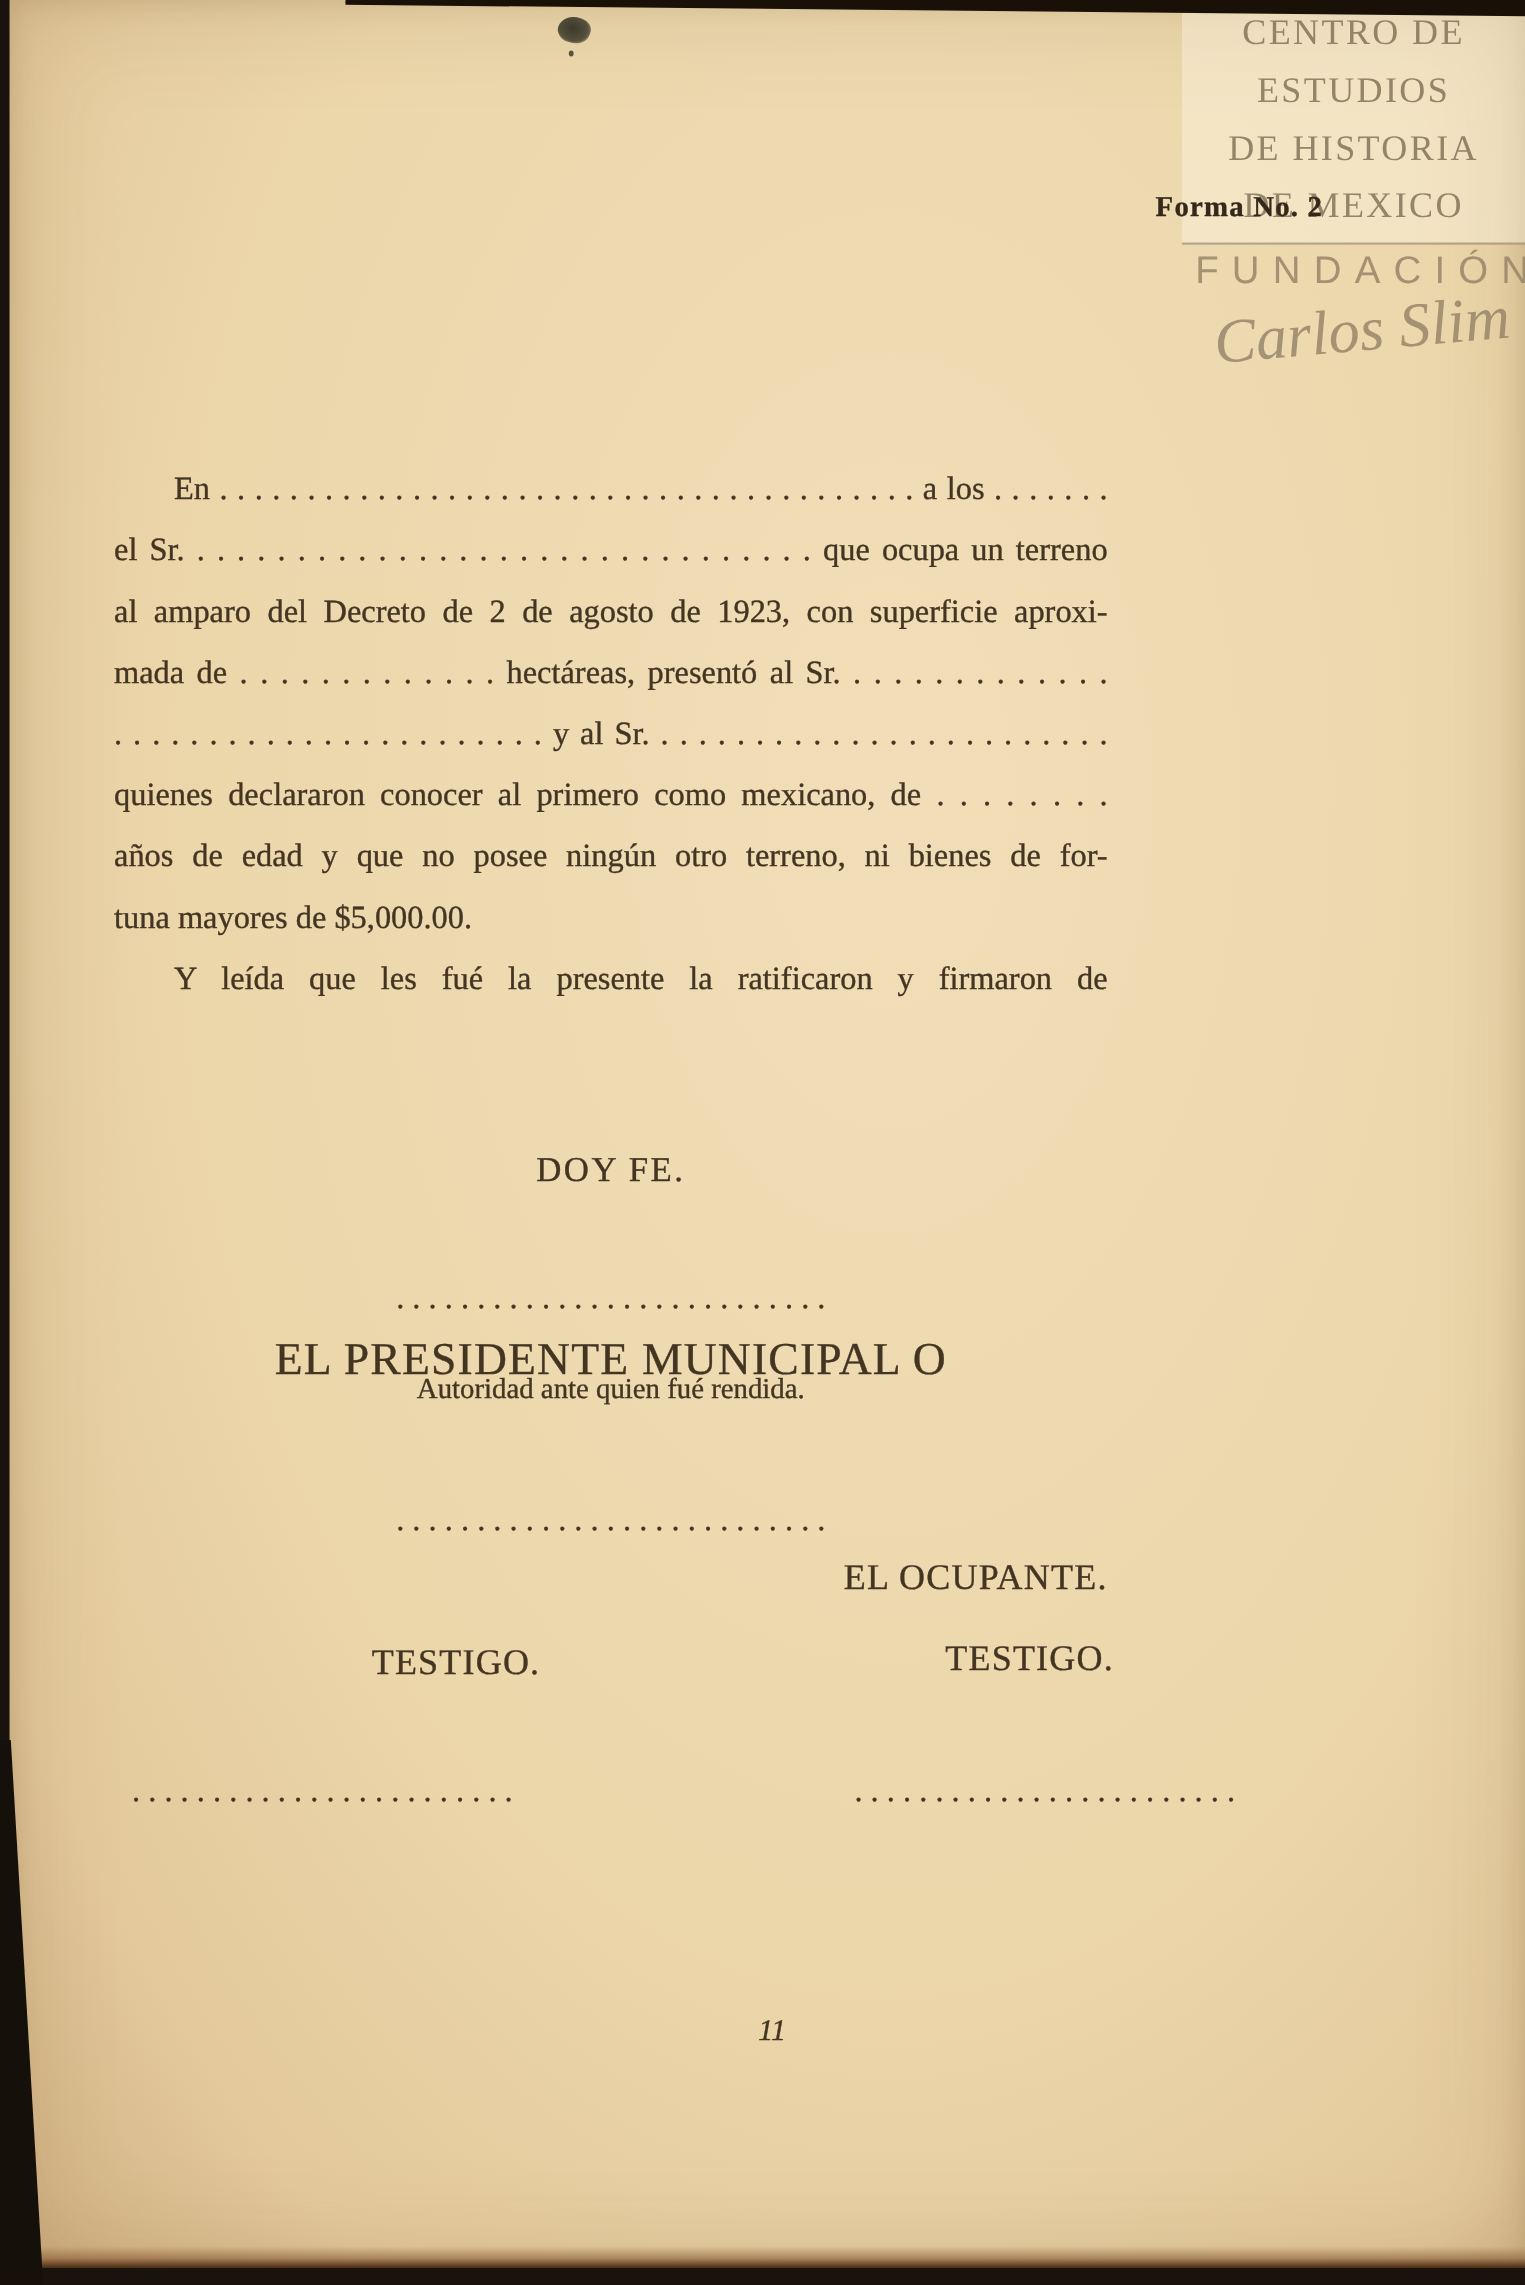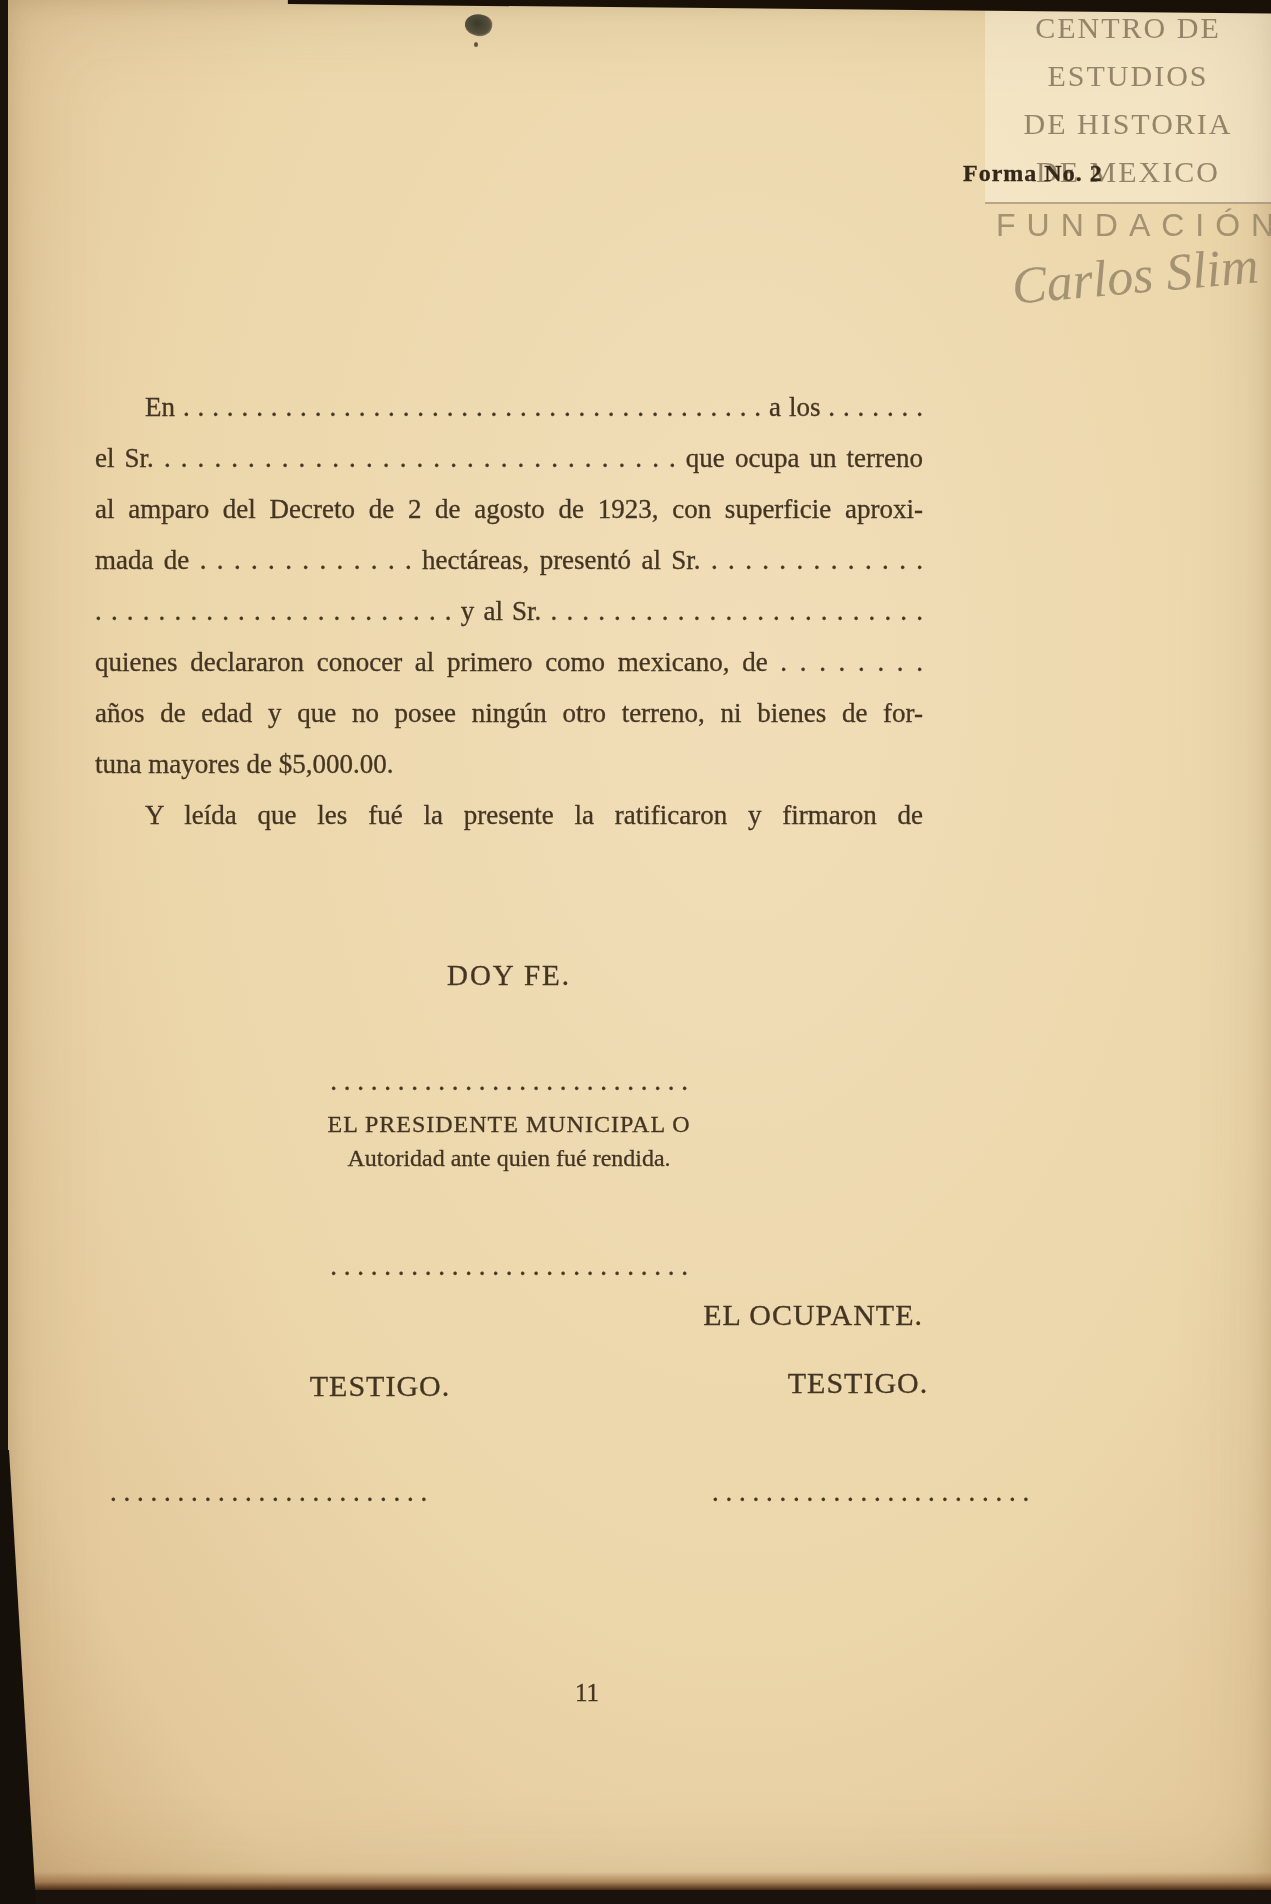--- a/index.html
+++ b/index.html
@@ -93,21 +93,21 @@
     font-size:29px;letter-spacing:2px;z-index:5;
   }
   .dotline{
     position:absolute;left:95px;width:828px;text-align:center;
     font-size:27px;z-index:5;white-space:nowrap;
   }
   .dot1{top:1066px;}
   .dot2{top:1251px;}
   .presidente1{
     position:absolute;left:95px;top:1111px;width:828px;text-align:center;
-    font-size:24px;letter-spacing:1px;z-index:5;
+    font-size:38px;letter-spacing:1px;z-index:5;
   }
   .presidente2{
     position:absolute;left:95px;top:1145px;width:828px;text-align:center;
     font-size:24px;z-index:5;
   }
   .ocupante{
     position:absolute;left:95px;top:1298px;width:828px;text-align:right;
     font-size:30px;letter-spacing:1px;z-index:5;
   }
   .testigo-left{
@@ -117,22 +117,22 @@
   .testigo-right{
     position:absolute;left:708px;top:1366px;width:300px;text-align:center;
     font-size:30px;letter-spacing:1px;z-index:5;
   }
   .sigdots{
     position:absolute;top:1477px;font-size:27px;z-index:5;white-space:nowrap;overflow:hidden;
   }
   .sigdots.left{left:110px;width:345px;}
   .sigdots.right{left:712px;width:340px;}
   .pagenum{
-    position:absolute;left:575px;top:1679px;width:80px;text-align:left;
-    font-size:25px;z-index:5;
+    position:absolute;left:575px;top:1679px;width:80px;text-align:right;
+    font-size:25px;z-index:5;font-style:italic;
   }
 </style>
 </head>
 <body>
 
 <div class="canvas">
 
   <div class="page">
     <div class="page-bottom-edge"></div>
   </div>

